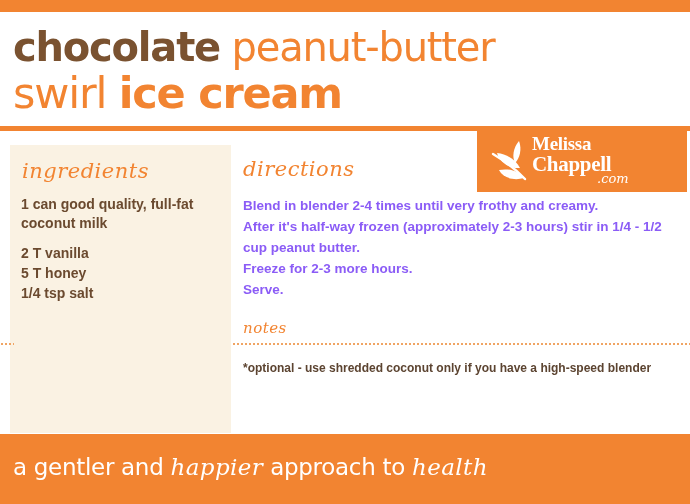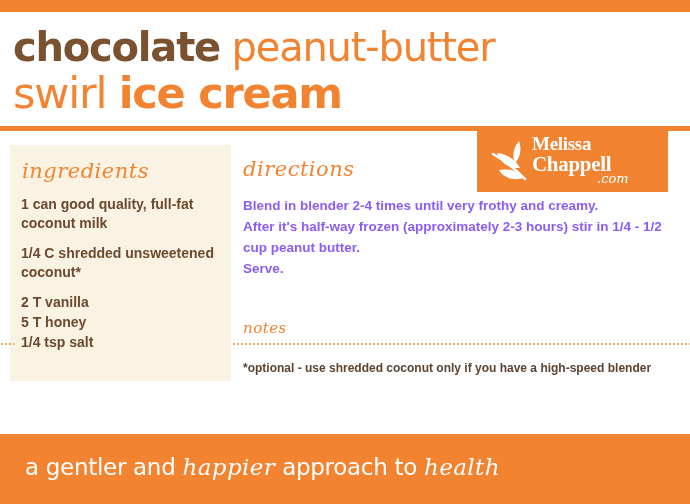--- a/index.html
+++ b/index.html
@@ -81,21 +81,21 @@
     width: 690px;
     height: 5px;
     background: #f28431;
   }
 
   
   .logo-block {
     position: absolute;
     left: 477px;
     top: 130px;
-    width: 191px;
+    width: 210px;
     height: 62px;
     background: #f28431;
   }
   .logo-inner {
     position: absolute;
     left: 0; top: 0;
     width: 191px; height: 62px;
   }
   .logo-leaf {
     position: absolute;
@@ -126,21 +126,21 @@
     font-size: 13px;
     line-height: 14px;
   }
 
   
   .ing-panel {
     position: absolute;
     left: 10px;
     top: 145px;
     width: 221px;
-    height: 236px;
+    height: 288px;
     background: #faf2e3;
   }
   .script-head {
     font-family: "DejaVu Serif", serif;
     font-style: italic;
     color: #f28431;
     font-weight: 400;
     letter-spacing: 0.5px;
   }
   .ing-head {
@@ -240,21 +240,20 @@
     position: absolute;
     left: 13px;
     top: 18px;
     color: #ffffff;
     font-size: 23px;
     line-height: 30px;
     white-space: nowrap;
     font-family: "DejaVu Sans", sans-serif;
     font-weight: 400;
     letter-spacing: -0.3px;
-    margin-left: 12px;
   }
   .f-script {
     font-family: "DejaVu Serif", serif;
     font-style: italic;
     font-size: 23px;
     letter-spacing: 0.4px;
   }
 </style>
 </head>
 <body>
@@ -294,36 +293,36 @@
     </div>
   </div>
 
   <div class="ing-panel">
     <div class="script-head ing-head">ingredients</div>
     <div class="ing-list">
       <div class="ing-group">
         <div class="ing-item">1 can good quality, full-fat coconut milk</div>
       </div>
       <div class="ing-group">
-        <div class="ing-item">1/4 C shredded unsweetened coconut*</div>
       </div>
       <div class="ing-group">
         <div class="ing-item">2 T vanilla</div>
         <div class="ing-item">5 T honey</div>
         <div class="ing-item">1/4 tsp salt</div>
       </div>
     </div>
   </div>
 
   <div class="dots-left"></div>
 
   <div class="script-head dir-head">directions</div>
   <div class="dir-body">
     <div class="dir-line">Blend in blender 2-4 times until very frothy and creamy.</div>
     <div class="dir-line">After it's half-way frozen (approximately 2-3 hours) stir in 1/4 - 1/2 cup peanut butter.</div>
+    <div class="dir-line">Freeze for 2-3 more hours.</div>
     <div class="dir-line">Serve.</div>
   </div>
 
   <div class="script-head notes-head">notes</div>
   <div class="dots-notes"></div>
   <div class="notes-body">*optional - use shredded coconut only if you have a high-speed blender</div>
 
   <div class="footer">
     <div class="footer-text">
       <span>a gentler and </span><span class="f-script">happier</span><span> approach to </span><span class="f-script">health</span>

